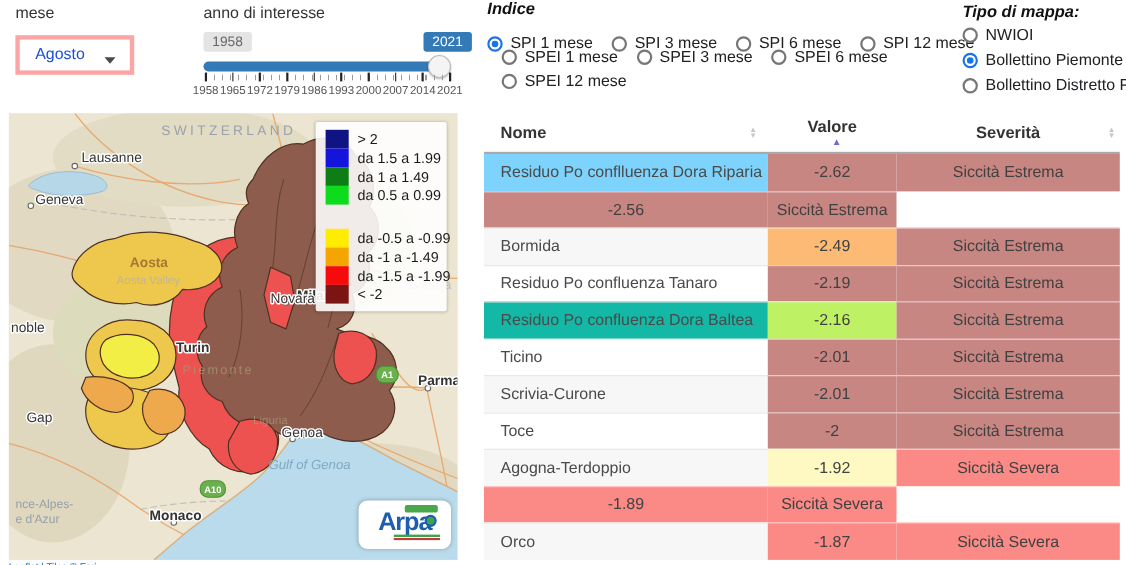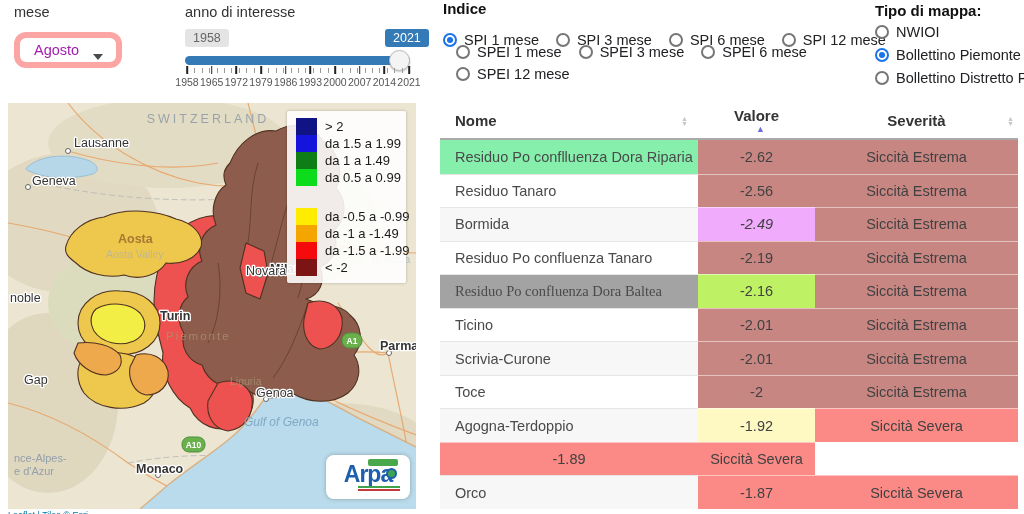--- a/index.html
+++ b/index.html
@@ -1,37 +1,37 @@
 <!DOCTYPE html>
 <html><head>
 <meta charset="utf-8">
 <style>
   * { margin:0; padding:0; box-sizing:border-box; }
   body { width:1024px; height:514px; background:#fff; font-family:"Liberation Sans", sans-serif; overflow:hidden; }
   #app { position:relative; width:1024px; height:396px; background:#fff; }
 
   .ctl-label { position:absolute; font-size:14.5px; color:#333; }
   
-  #mese-select { position:absolute; left:14px; top:32px; width:108px; height:36px; border:6px solid #fca5a5; border-radius:12px; background:#fff; display:flex; align-items:center; padding-left:14px; font-size:14.5px; color:#a21caf; cursor:pointer; }
+  #mese-select { position:absolute; left:14px; top:32px; width:108px; height:36px; border:4px solid #fca5a5; border-radius:0; background:#fff; display:flex; align-items:center; padding-left:14px; font-size:14.5px; color:#1d4ed8; cursor:pointer; }
   #mese-select .caret { position:absolute; right:13px; top:16px; width:0; height:0; border-left:5px solid transparent; border-right:5px solid transparent; border-top:6px solid #4a4a4a; }
 
   
   .badge { position:absolute; font-size:12.5px; padding:2px 8px; border-radius:3px; }
   #badge-min { left:185px; top:29px; background:#e4e4e4; color:#666; }
   #badge-max { left:385px; top:29px; background:#337ab7; color:#fff; }
   #slider-track { position:absolute; left:185px; top:56px; width:225px; height:9px; background:#337ab7; border-radius:5px; cursor:pointer; }
   #slider-handle { position:absolute; left:389px; top:50px; width:21px; height:21px; border-radius:50%; background:#f4f4f4; border:1px solid #bdbdbd; box-shadow:0 1px 2px rgba(0,0,0,.25); cursor:grab; }
   #tick-strip { position:absolute; left:187px; top:68px; width:222px; height:5px; background:repeating-linear-gradient(to right, #9a9a9a 0 1px, transparent 1px 7.4px); }
   #tick-row { position:absolute; left:187px; top:66px; width:222px; height:8px; }
   #tick-row .major { position:absolute; top:0; width:1.6px; height:8px; background:#222; transform:translateX(-50%); }
   #tick-labels { position:absolute; left:187px; top:76px; width:222px; height:12px; }
   #tick-labels span { position:absolute; transform:translateX(-50%); font-size:10.5px; color:#555; white-space:nowrap; }
 
   
-  .group-title { position:absolute; font-size:15px; font-weight:bold; color:#111; }
+  .group-title { position:absolute; font-size:15px; font-weight:bold; color:#111;font-style:italic; }
   .radio-row { position:absolute; display:flex; align-items:center; }
   .radio-item { display:flex; align-items:center; margin-right:17px; cursor:pointer; }
   .radio { width:14px; height:14px; border:2px solid #767676; border-radius:50%; background:#fff; position:relative; flex:0 0 auto; }
   .radio.on { border-color:#1a73e8; }
   .radio.on::after { content:''; position:absolute; inset:2px; background:#1a73e8; border-radius:50%; }
   .rlabel { font-size:14.5px; color:#202124; margin-left:7px; white-space:nowrap; }
   .tipo-item { position:absolute; display:flex; align-items:center; cursor:pointer; }
 
   
   #map { position:absolute; left:8px; top:103px; width:408px; height:406px; overflow:hidden; background:#ebe5d1; }
@@ -343,45 +343,44 @@
       <div class="th th-center th-sev">
         <span>Severità</span>
         <span class="sort-both">
             <span>▲</span>
             <span>▼</span>
           </span>
       </div>
     </div>
     <div id="tbl-body">
   <div class="trow">
-    <div class="cell-name" style="background: #86efac;">Residuo Po conflluenza Dora Riparia</div>
+    <div class="cell-name" style="background: #7dd3fc;">Residuo Po conflluenza Dora Riparia</div>
     <div class="cell-val" style="background: rgb(200, 134, 131);">-2.62</div>
     <div class="cell-sev" style="background: rgb(200, 134, 131);">Siccità Estrema</div>
   </div>
 
   <div class="trow">
-    <div class="cell-name" style="background: rgb(255, 255, 255);">Residuo Tanaro</div>
     <div class="cell-val" style="background: rgb(200, 134, 131);">-2.56</div>
     <div class="cell-sev" style="background: rgb(200, 134, 131);">Siccità Estrema</div>
   </div>
 
   <div class="trow">
     <div class="cell-name" style="background: rgb(247, 247, 247);">Bormida</div>
-    <div class="cell-val" style="background: #f0abfc; font-style: italic;">-2.49</div>
+    <div class="cell-val" style="background: #fdba74;">-2.49</div>
     <div class="cell-sev" style="background: rgb(200, 134, 131);">Siccità Estrema</div>
   </div>
 
   <div class="trow">
     <div class="cell-name" style="background: rgb(255, 255, 255);">Residuo Po confluenza Tanaro</div>
     <div class="cell-val" style="background: rgb(200, 134, 131);">-2.19</div>
     <div class="cell-sev" style="background: rgb(200, 134, 131);">Siccità Estrema</div>
   </div>
 
   <div class="trow">
-    <div class="cell-name" style="background: #a3a3a3; font-family: Liberation Serif, serif;">Residuo Po confluenza Dora Baltea</div>
+    <div class="cell-name" style="background: #14b8a6;">Residuo Po confluenza Dora Baltea</div>
     <div class="cell-val" style="background: #bef264;">-2.16</div>
     <div class="cell-sev" style="background: rgb(200, 134, 131);">Siccità Estrema</div>
   </div>
 
   <div class="trow">
     <div class="cell-name" style="background: rgb(255, 255, 255);">Ticino</div>
     <div class="cell-val" style="background: rgb(200, 134, 131);">-2.01</div>
     <div class="cell-sev" style="background: rgb(200, 134, 131);">Siccità Estrema</div>
   </div>
 

